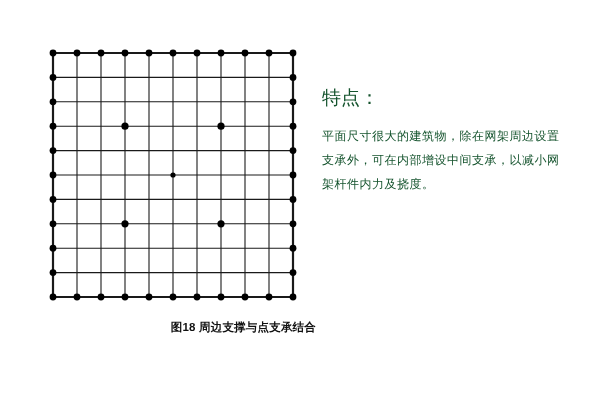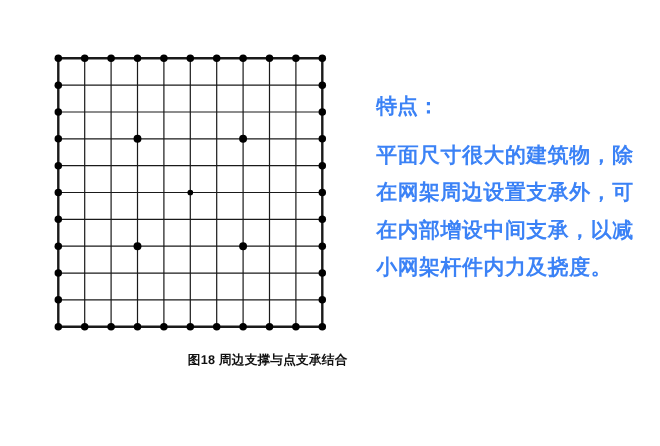--- a/index.html
+++ b/index.html
@@ -44,35 +44,34 @@
     font-size: 11.5px;
     font-weight: bold;
     color: #111111;
     font-family: "Liberation Sans", sans-serif;
     letter-spacing: 0.2px;
   }
 
   
   #text-block {
     position: absolute;
-    left: 342px;
+    left: 322px;
     top: 82px;
     width: 238px;
-    color: #3b82f6;
+    color: #14532d;
     font-family: "DejaVu Sans", sans-serif;
-    font-weight: bold;
   }
   #text-title {
     font-size: 19px;
     line-height: 30px;
     margin-bottom: 2px;
   }
   #text-body {
-    font-size: 19px;
-    line-height: 34px;
+    font-size: 12px;
+    line-height: 24px;
     letter-spacing: 0.5px;
     margin-top: 12px;
   }
 </style>
 </head>
 <body>
 
 <div id="page">
 
   <div id="figure-block">

